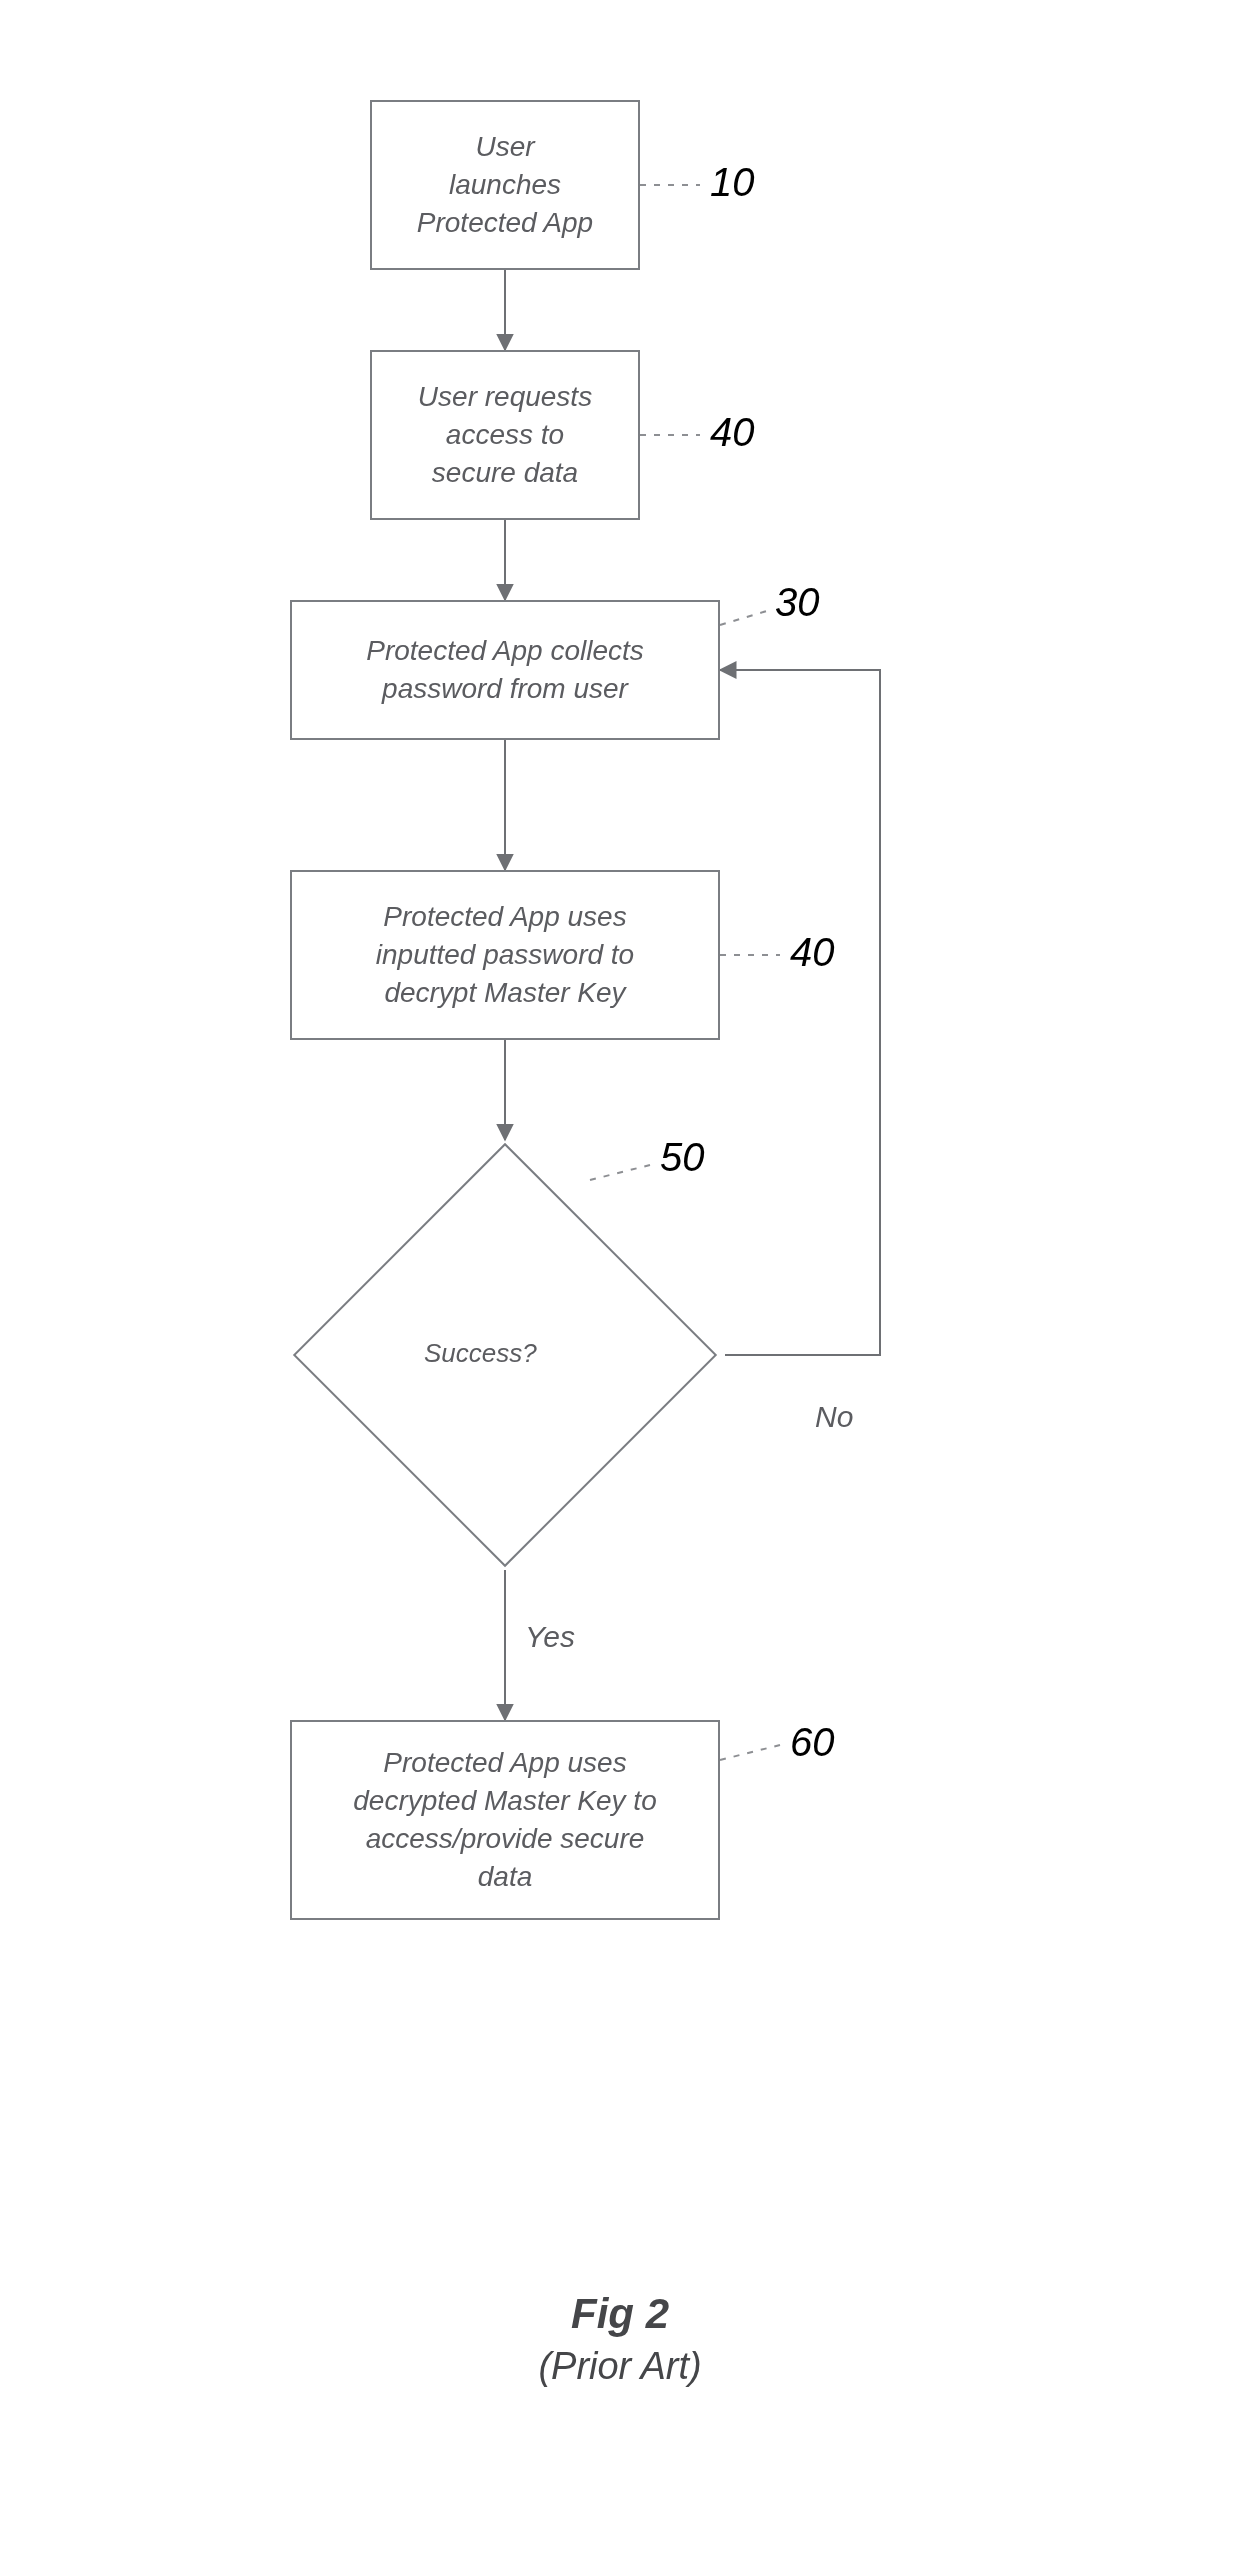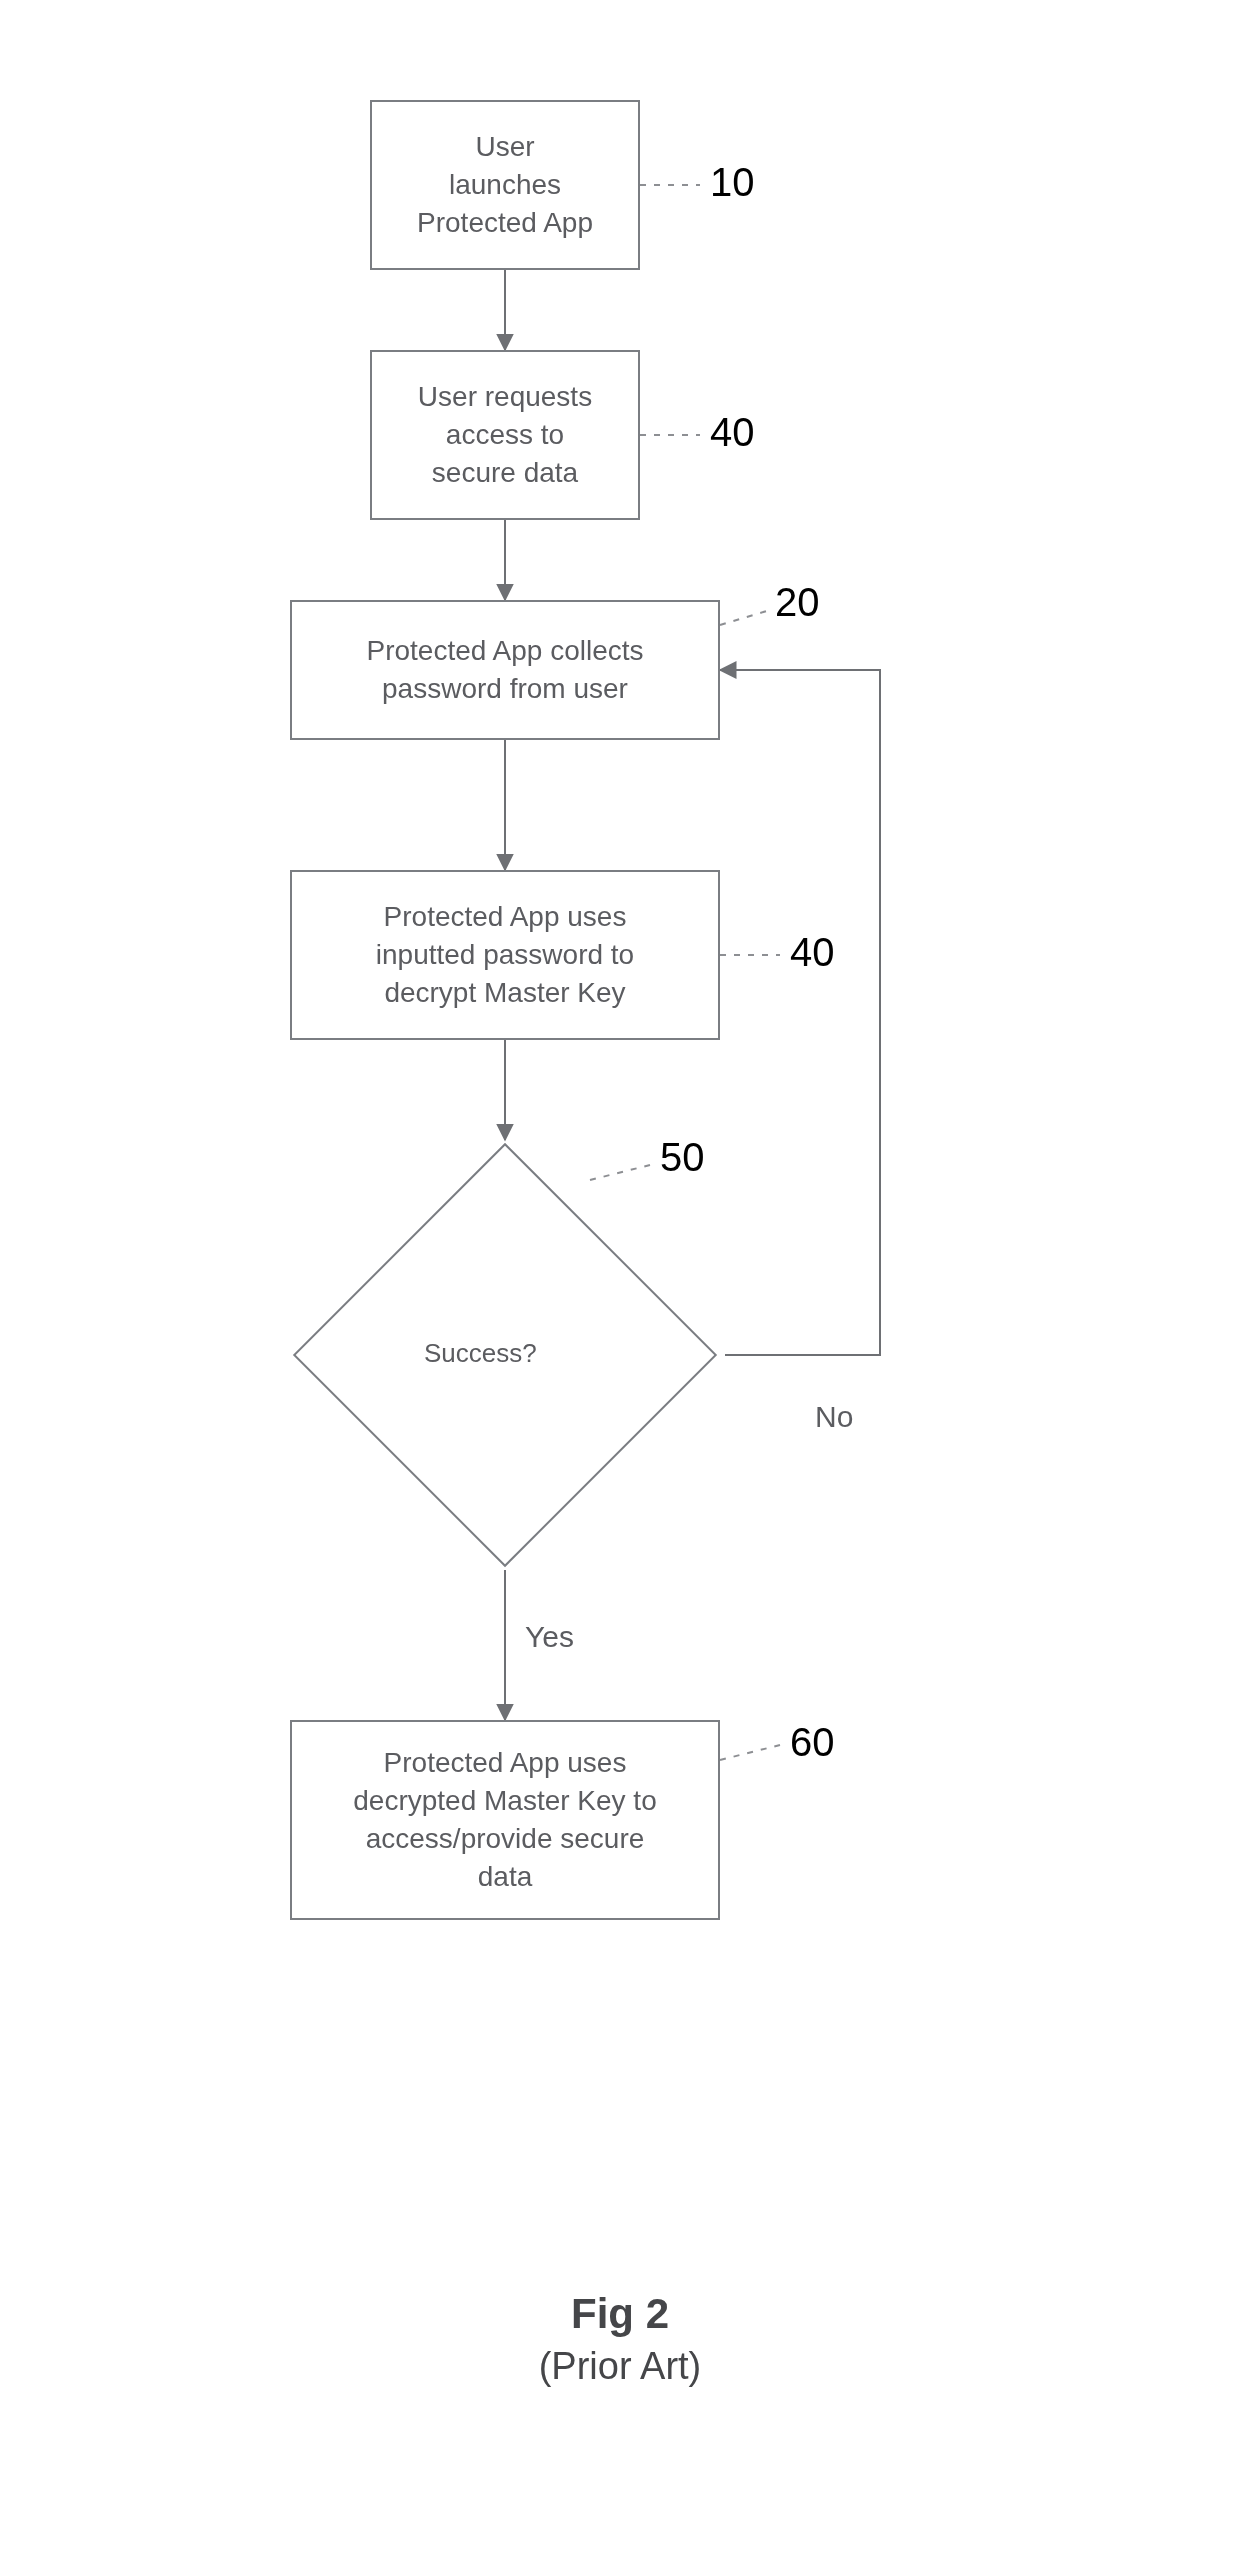--- a/index.html
+++ b/index.html
@@ -5,20 +5,21 @@
   html, body {
     margin: 0;
     padding: 0;
     background: #ffffff;
     font-family: Arial, Helvetica, sans-serif;
   }
   .canvas {
     position: relative;
     width: 1240px;
     height: 2559px;
+    font-style: italic;
   }
   .box {
     position: absolute;
     border: 2px solid #7a7d82;
     background: #ffffff;
     display: flex;
     align-items: center;
     justify-content: center;
     text-align: center;
     color: #5b5c60;
@@ -117,21 +118,21 @@
   <div class="ref" style="left:710px; top:160px;">10</div>
 
   <div class="box" style="left:370px; top:350px; width:270px; height:170px;">
     <span>User requests<br>access to<br>secure data</span>
   </div>
   <div class="ref" style="left:710px; top:410px;">40</div>
 
   <div class="box" style="left:290px; top:600px; width:430px; height:140px;">
     <span>Protected App collects<br>password from user</span>
   </div>
-  <div class="ref" style="left:775px; top:580px;">20</div>
+  <div class="ref" style="left:775px; top:580px;">30</div>
 
   <div class="box" style="left:290px; top:870px; width:430px; height:170px;">
     <span>Protected App uses<br>inputted password to<br>decrypt Master Key</span>
   </div>
   <div class="ref" style="left:790px; top:930px;">40</div>
 
   <div class="diamond" style="left:355px; top:1205px; width:300px; height:300px;"></div>
   <div class="diamond-label" style="left:424px; top:1338px;">Success?</div>
   <div class="ref" style="left:660px; top:1135px;">50</div>
 

